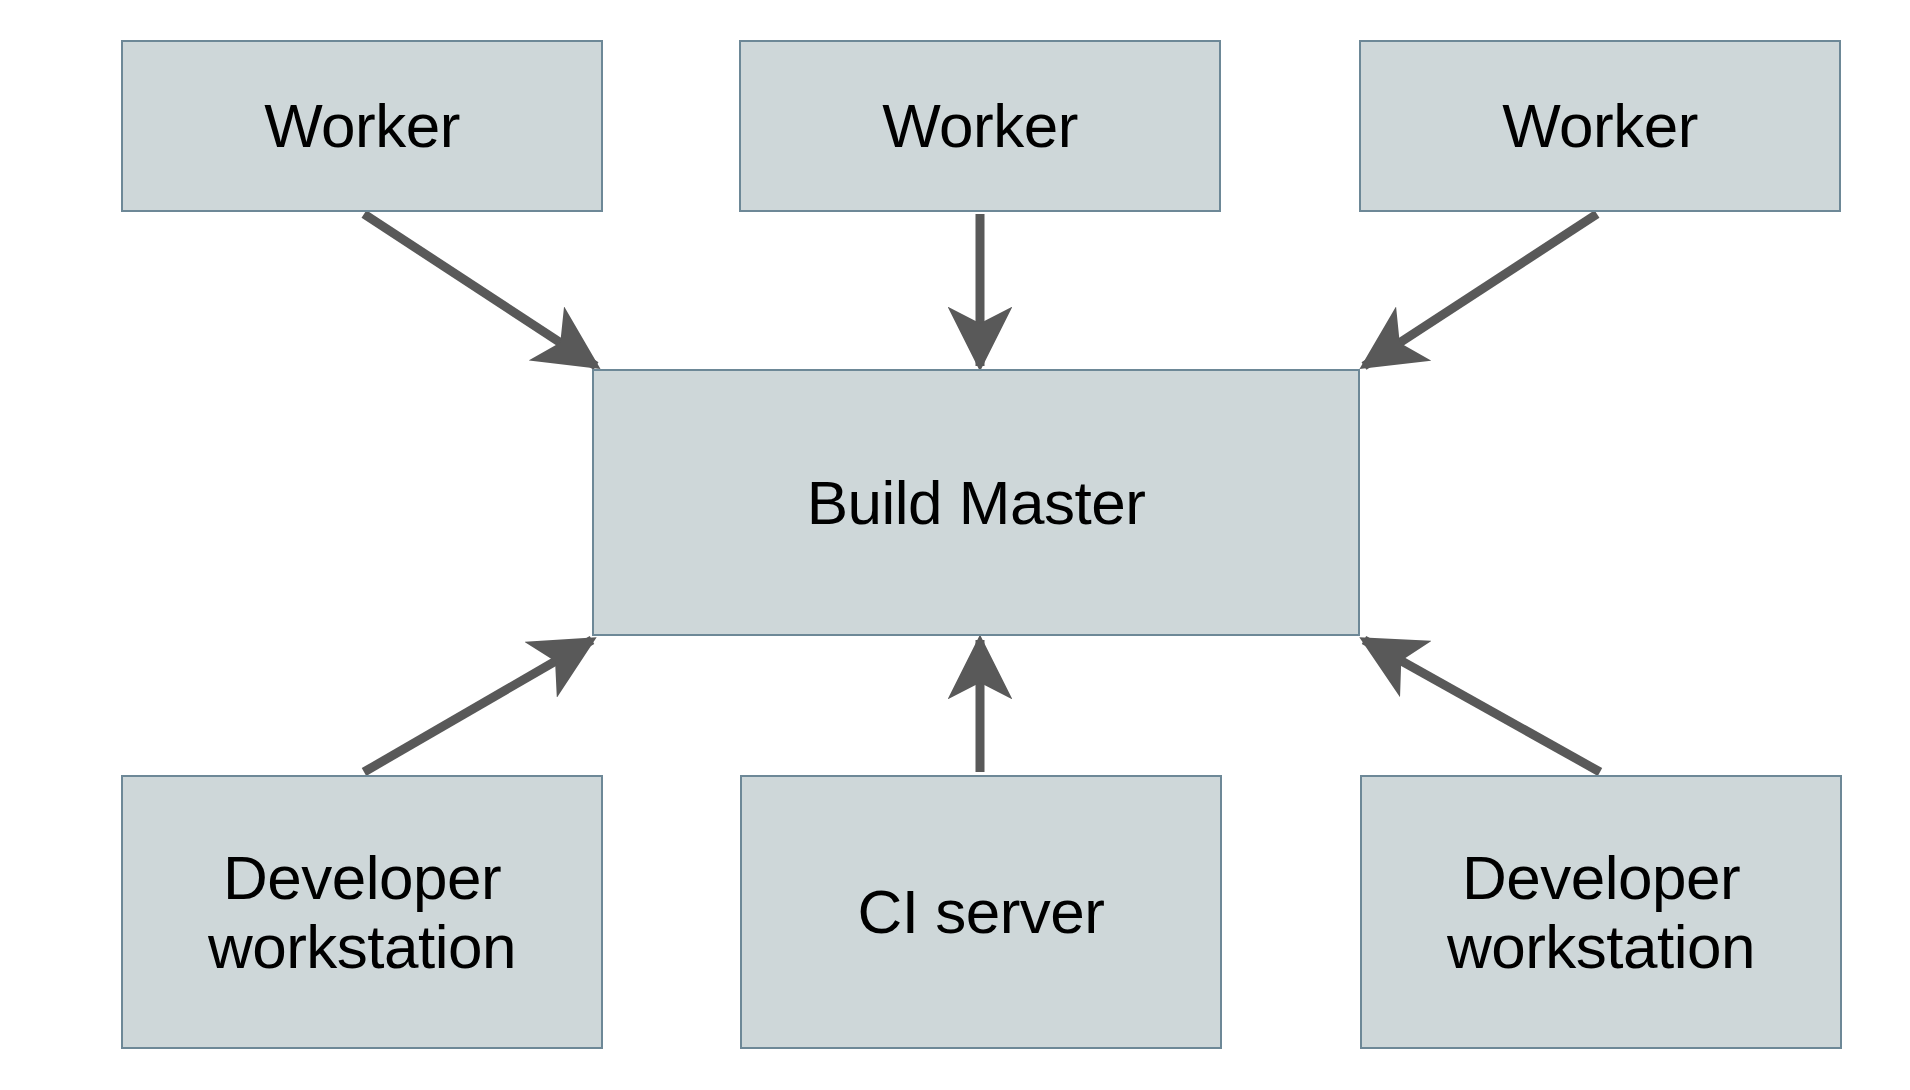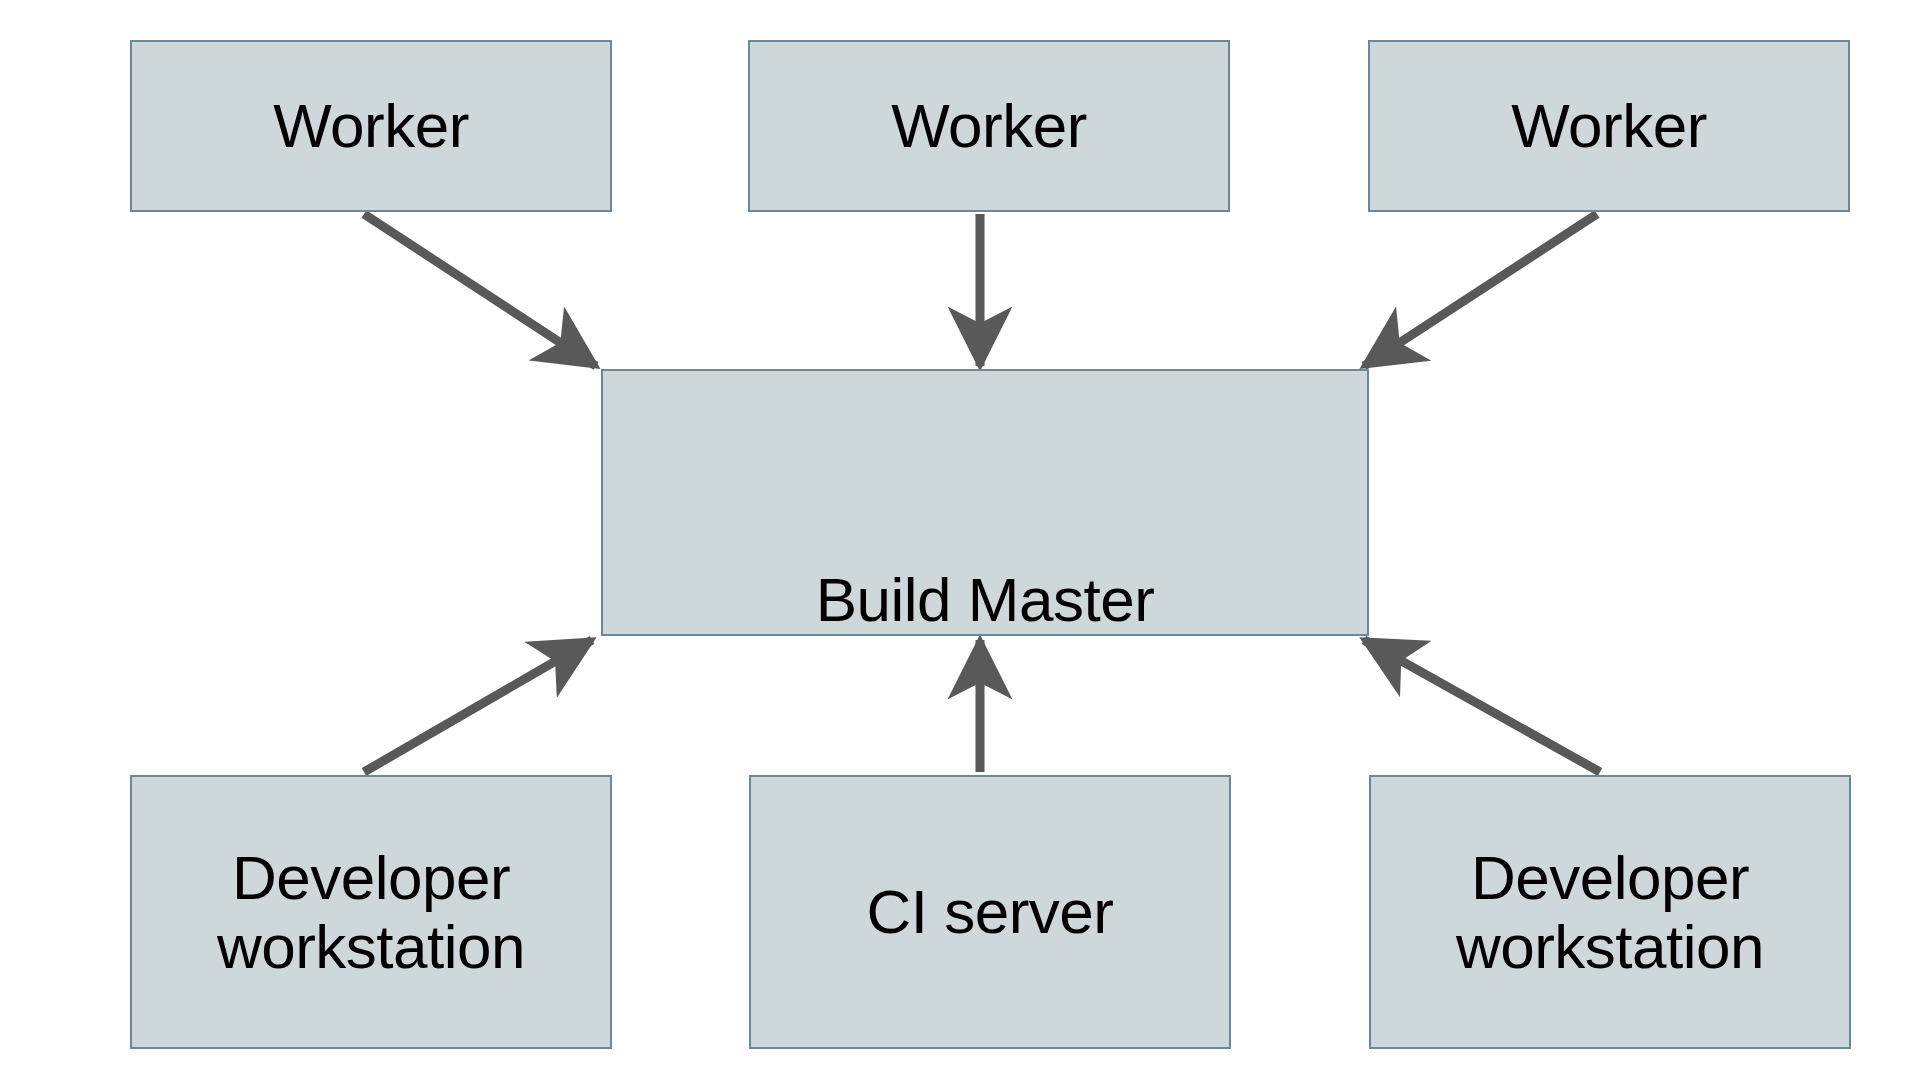--- a/index.html
+++ b/index.html
@@ -29,36 +29,35 @@
   .node {
     position: absolute;
     box-sizing: border-box;
     background: #ced7d9;
     border: 2px solid #6d8897;
     z-index: 2;
     display: flex;
     align-items: center;
     justify-content: center;
     text-align: center;
-    margin-left: 9px;
   }
   .node-label {
     color: #000000;
     font-family: "Liberation Sans", sans-serif;
     font-weight: 400;
     font-size: 62px;
     line-height: 1.12;
     letter-spacing: -0.5px;
     white-space: pre-line;
     padding: 0 10px;
   }
   .node-worker-a { left: 121px;  top: 40px;  width: 482px; height: 172px; }
   .node-worker-b { left: 739px;  top: 40px;  width: 482px; height: 172px; }
   .node-worker-c { left: 1359px; top: 40px;  width: 482px; height: 172px; }
-  .node-master   { left: 592px;  top: 369px; width: 768px; height: 267px; align-items: flex-end; }
+  .node-master   { left: 592px;  top: 369px; width: 768px; height: 267px; }
   .node-devws-l  { left: 121px;  top: 775px; width: 482px; height: 274px; }
   .node-ci       { left: 740px;  top: 775px; width: 482px; height: 274px; text-align: center; }
   .node-devws-r  { left: 1360px; top: 775px; width: 482px; height: 274px; }
 </style>
 </head>
 <body>
 
 <div id="canvas">
 
   <svg id="edge-layer" viewBox="0 0 1910 1090" width="1910" height="1090" xmlns="http://www.w3.org/2000/svg">

